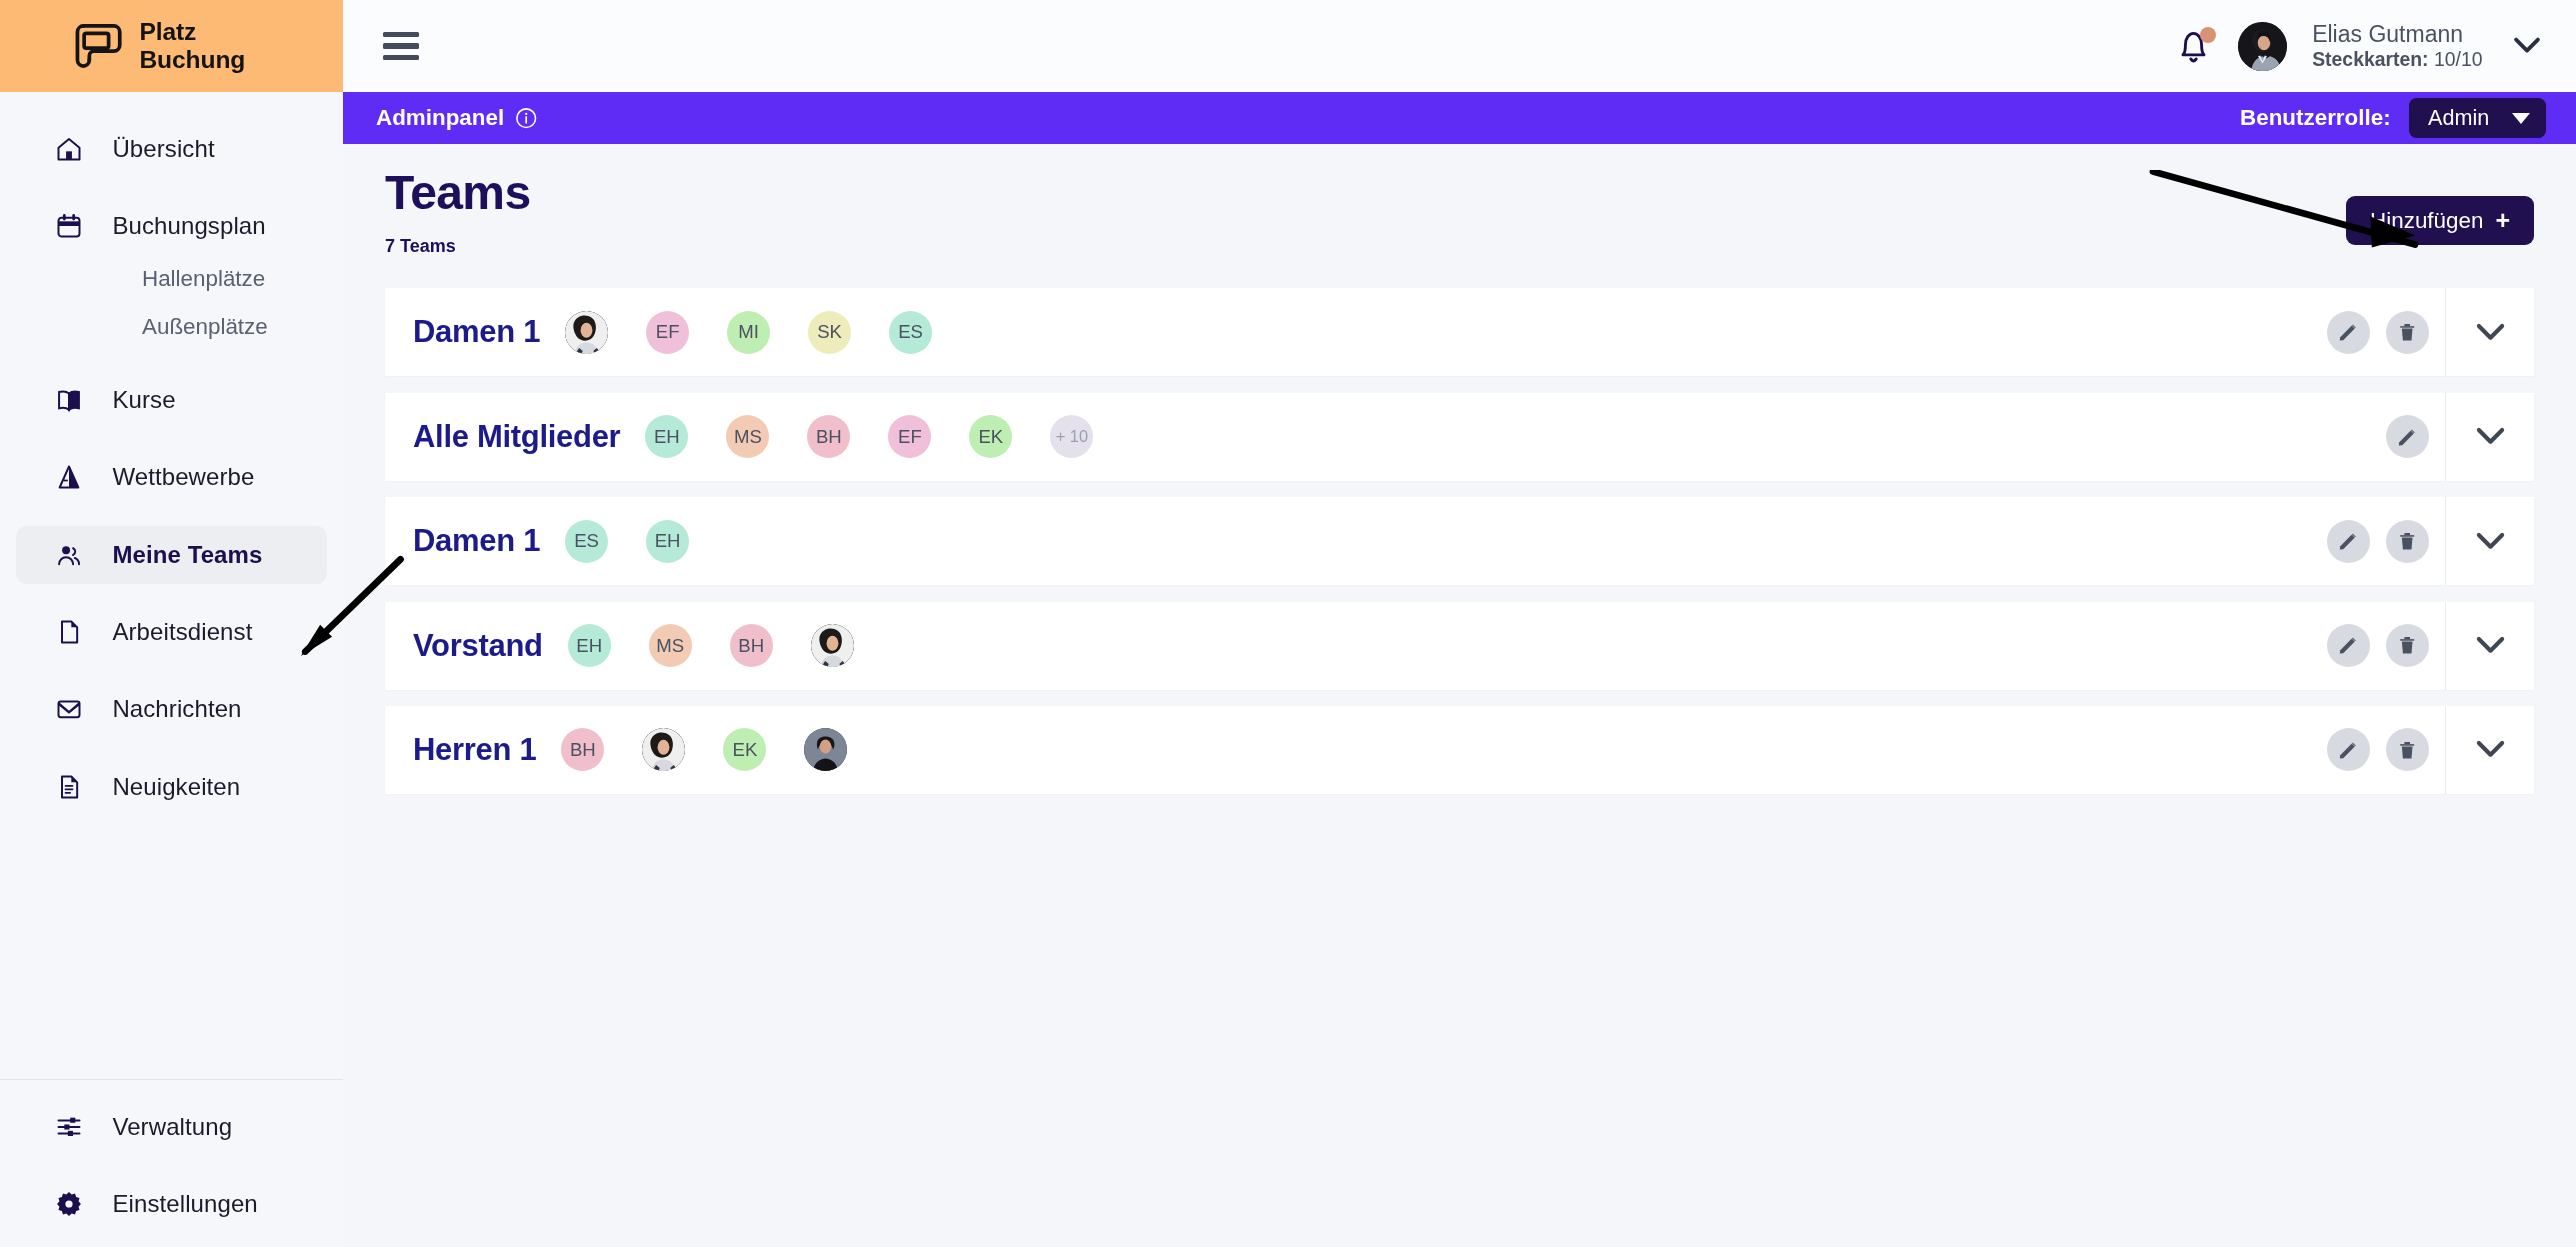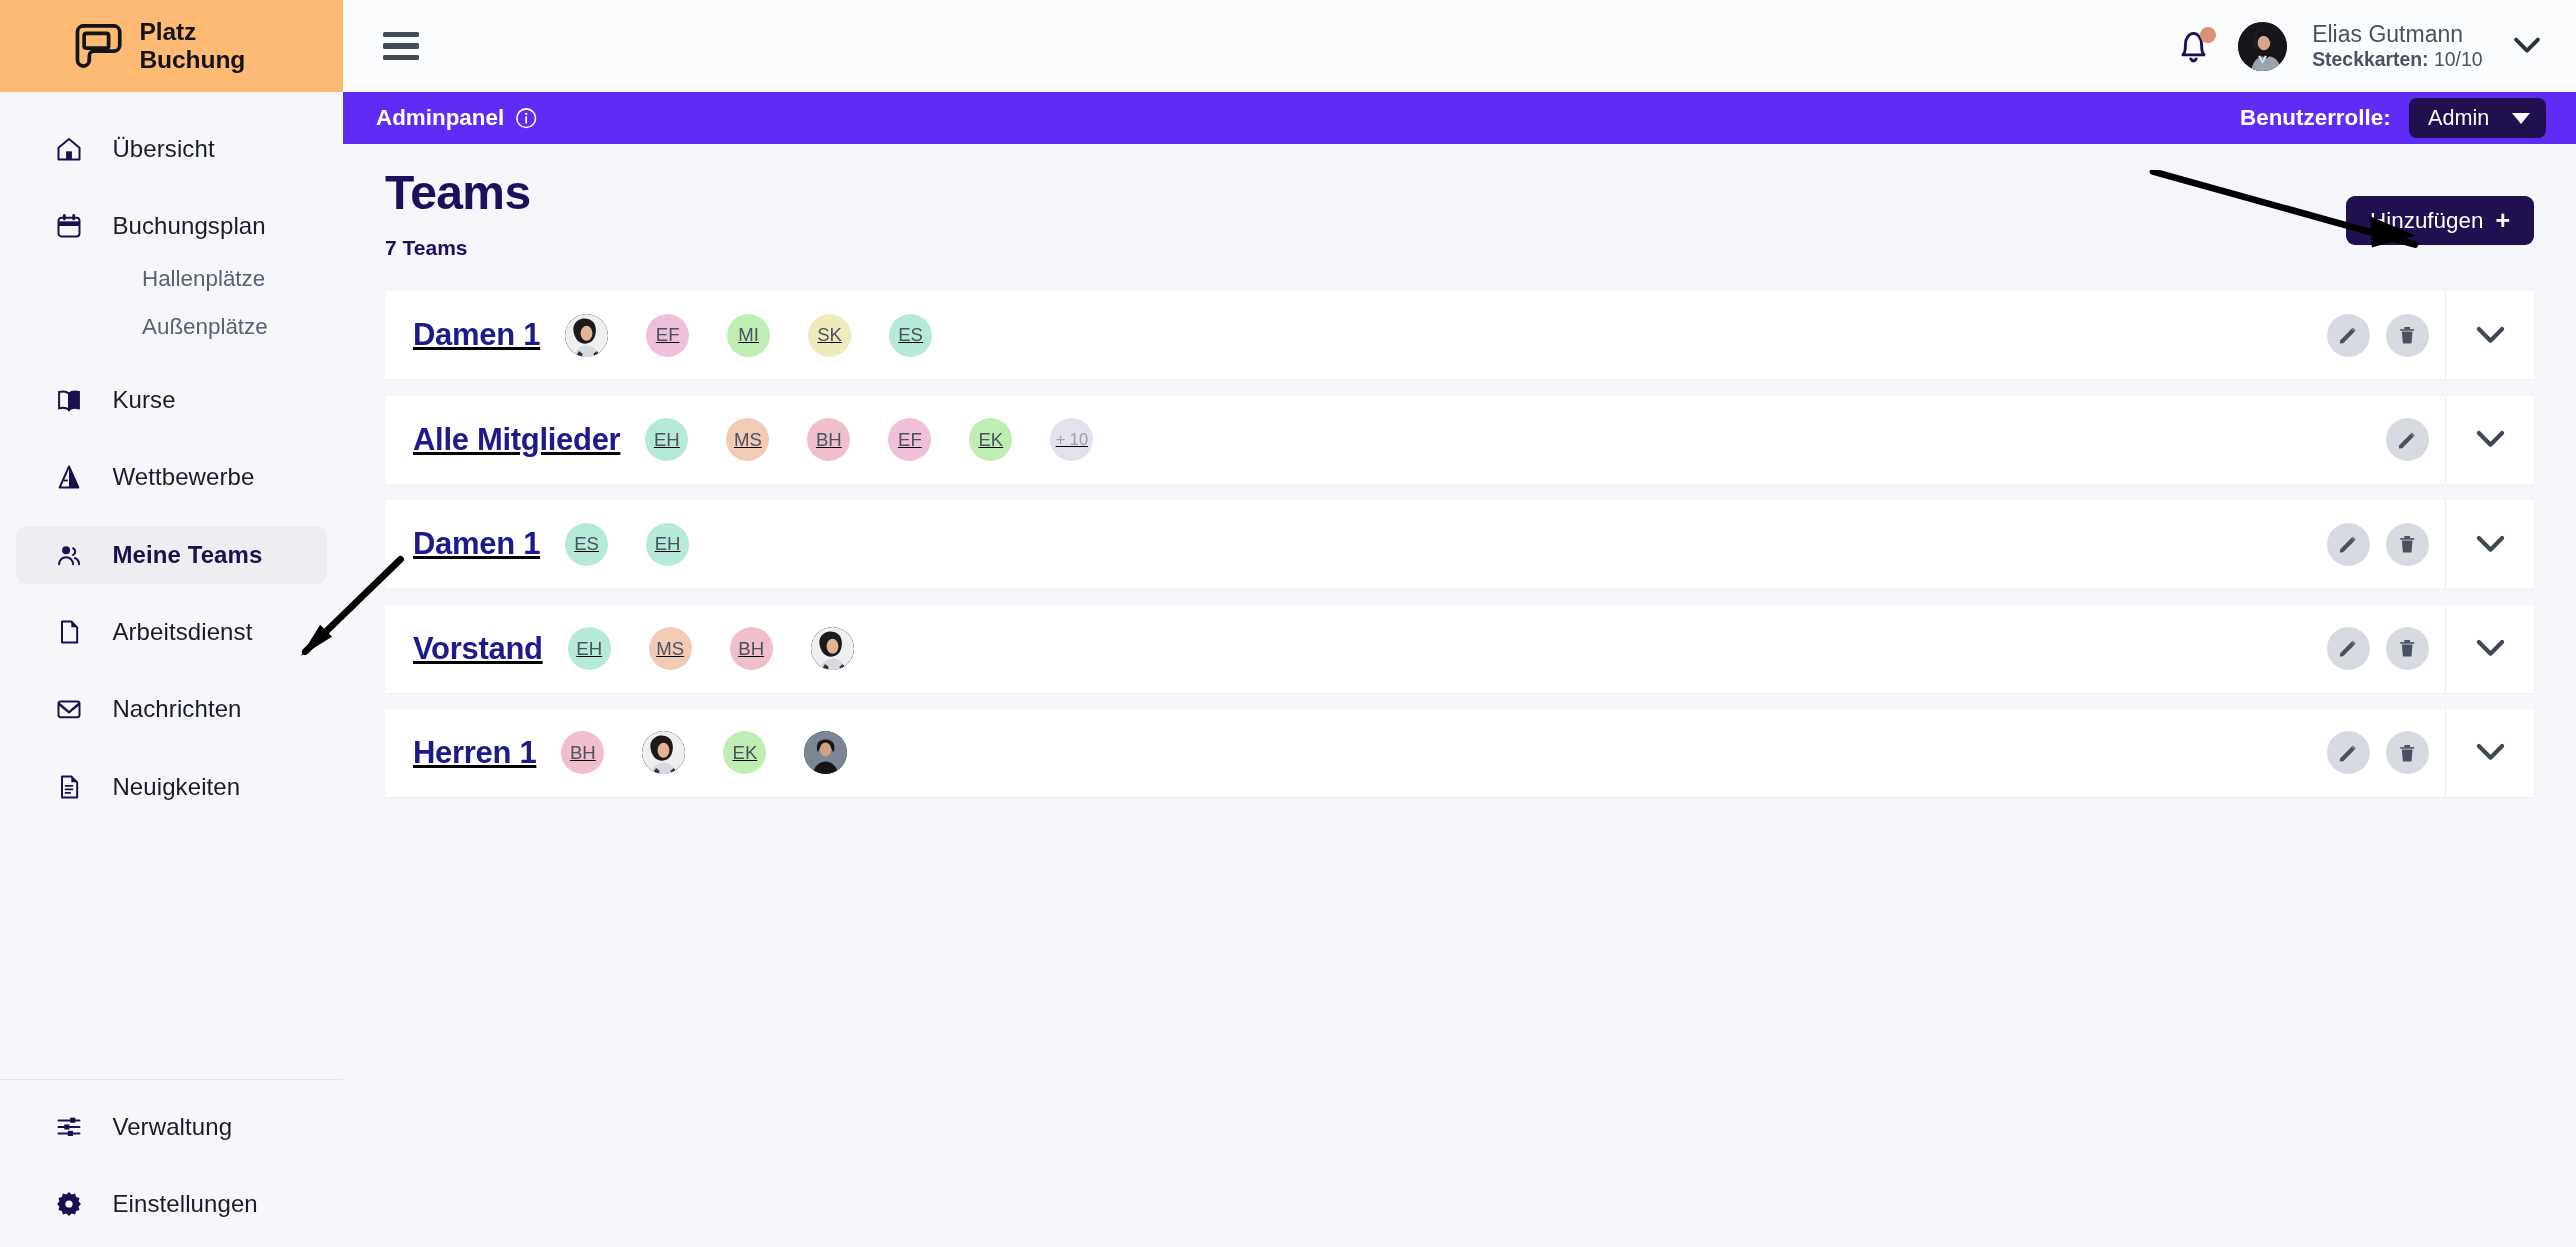--- a/index.html
+++ b/index.html
@@ -130,35 +130,35 @@
   }
 
   
   .content { flex:1 1 auto; padding: 25px 42px 0 42px; position:relative; }
   .page-head { display:flex; justify-content:space-between; align-items:flex-start; }
   .page-title {
     font-size: 48px; font-weight: 800; color: #1d0f5c;
     letter-spacing: -0.6px; line-height: 1.0;
   }
   .page-count {
-    font-size: 21px; font-weight: 700; color: #1d0f5c;
+    font-size: 18px; font-weight: 700; color: #1d0f5c;
     margin-top: 19.4px;
   }
   .add-btn {
     background: #20104f; color: #ffffff;
     border: none; border-radius: 9px;
     height: 49px; padding: 0 24px;
     font-size: 22.4px; cursor: pointer;
     display:flex; align-items:center; gap: 12px;
     font-family: "Liberation Sans", sans-serif;
     margin-top: 27px;
   }
   .add-plus { font-size: 25px; font-weight: 700; line-height: 1; }
 
-  .team-list { margin-top: 31px; text-decoration: underline; }
+  .team-list { margin-top: 31px; }
   .team-card {
     background: #ffffff;
     height: 88px;
     margin-bottom: 16.4px;
     display: flex; align-items: center;
     padding-left: 28px;
     box-shadow: 0 0.7px 1.5px rgba(20,25,50,0.05);
   }
   .team-name {
     font-size: 31px; font-weight: 800; color: #1d1a8c;

